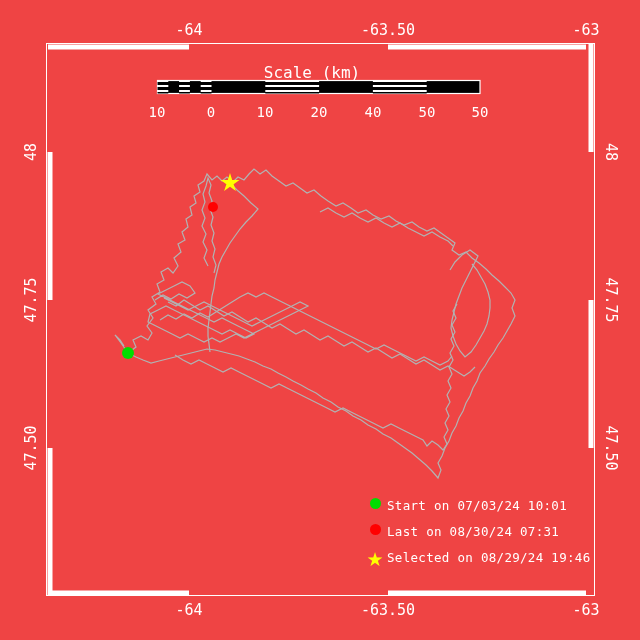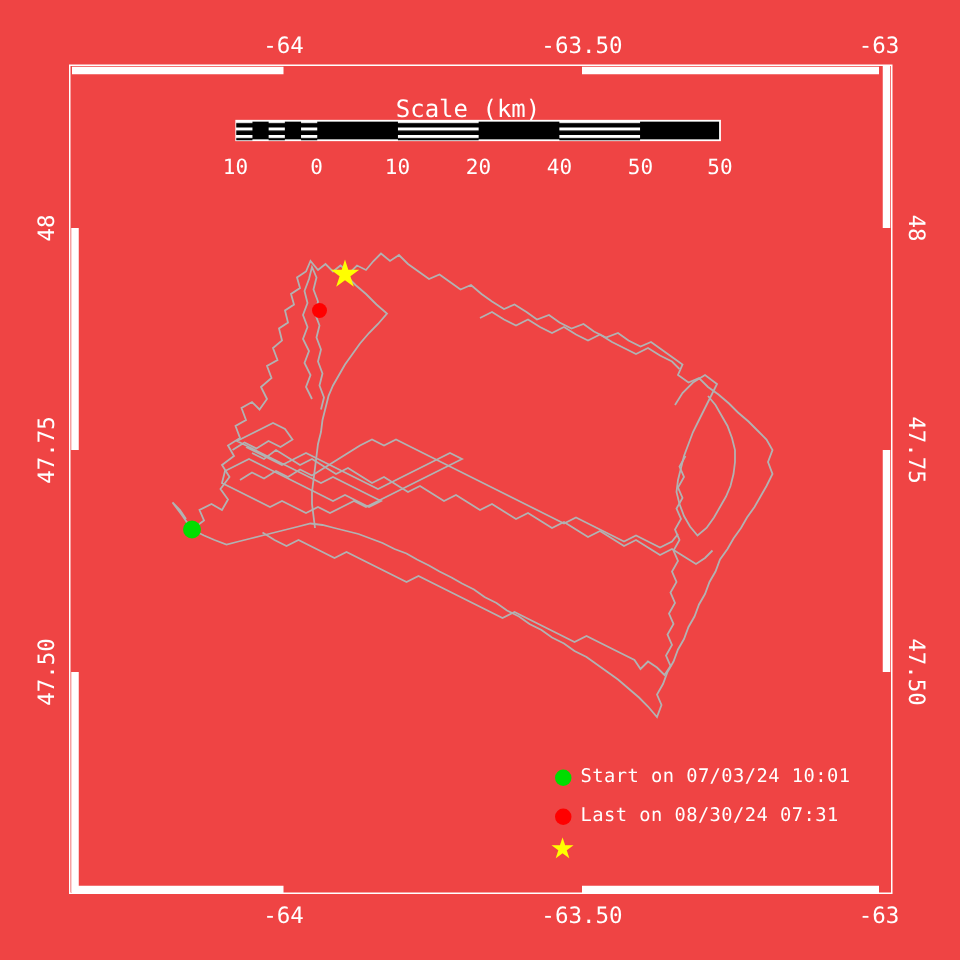--- a/index.html
+++ b/index.html
@@ -7,21 +7,21 @@
          font-family:"DejaVu Sans Mono","Liberation Mono",monospace;color:#fff;}
   #plot-svg{position:absolute;left:0;top:0;}
   .ax-label{position:absolute;font-size:15px;white-space:nowrap;color:#fff;}
   .ax-top,.ax-bottom{transform:translateX(-50%);}
   .ax-left{transform:translate(-50%,-50%) rotate(-90deg);}
   .ax-right{transform:translate(-50%,-50%) rotate(90deg);}
   #scalebar-title{position:absolute;left:312px;top:63px;transform:translateX(-50%);
                   font-size:16px;white-space:nowrap;}
   .sb-tick{position:absolute;top:104px;transform:translateX(-50%);font-size:14px;}
   #legend{position:absolute;left:363px;top:498px;}
-  .legend-row{display:flex;align-items:flex-end;height:26px;}
+  .legend-row{display:flex;align-items:flex-start;height:26px;}
   .legend-marker{width:24px;display:flex;align-items:center;justify-content:center;flex:0 0 24px;}
   .legend-dot{width:11px;height:11px;border-radius:50%;}
   .legend-star{font-size:19px;line-height:1;font-family:"DejaVu Sans",sans-serif;}
   .legend-label{font-size:12.5px;white-space:nowrap;letter-spacing:0.3px;}
 </style>
 </head>
 <body>
 
 <div id="stage">
   <svg id="plot-svg" width="640" height="640" viewBox="0 0 640 640">
@@ -110,15 +110,16 @@
       <div class="legend-row">
         <span class="legend-marker">
           <span class="legend-dot" style="background: rgb(255, 0, 0);"></span>
         </span>
         <span class="legend-label">Last on 08/30/24 07:31</span>
       </div>
       <div class="legend-row">
         <span class="legend-marker">
           <span class="legend-star" style="color: rgb(255, 255, 0);">★</span>
         </span>
+        <span class="legend-label">Selected on 08/29/24 19:46</span>
       </div>
     </div>
 </div>
 
 </body></html>

